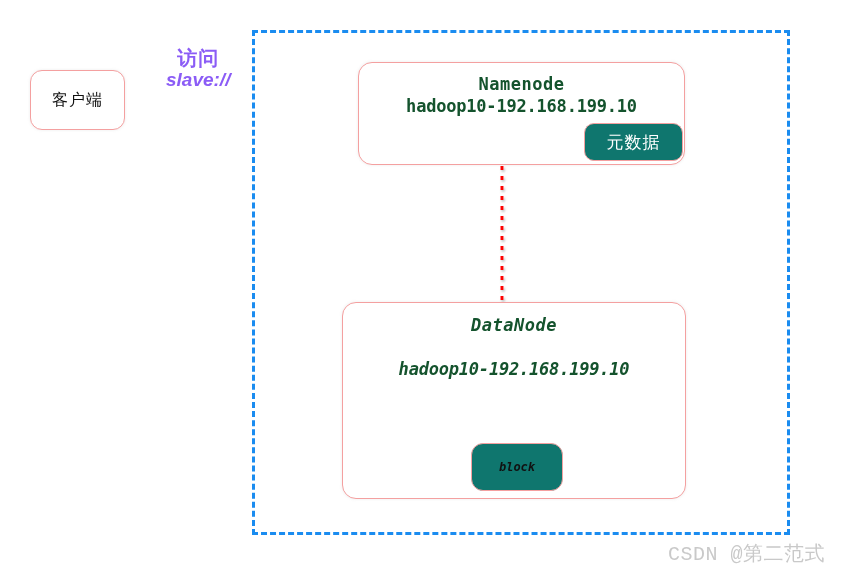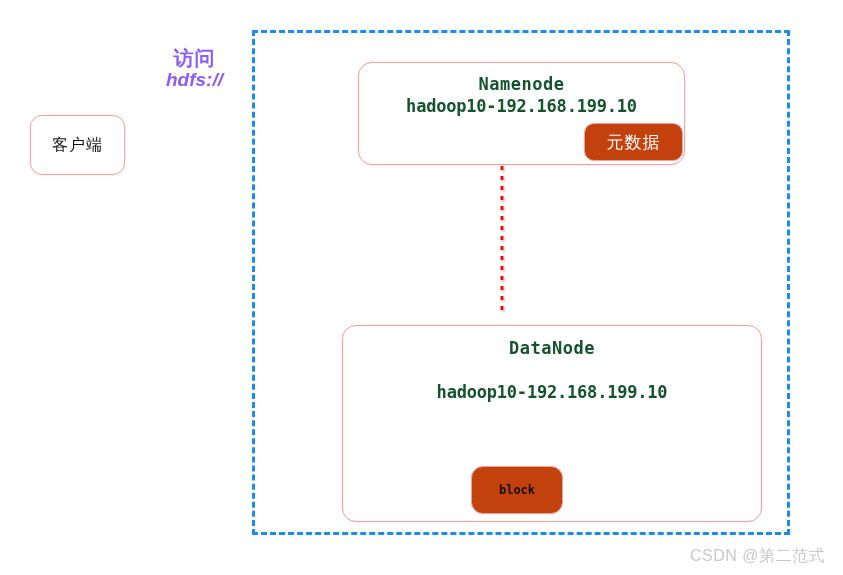--- a/index.html
+++ b/index.html
@@ -43,40 +43,40 @@
 
   .client-box {
     left: 30px;
     top: 70px;
     width: 95px;
     height: 60px;
     border-radius: 12px;
     display: flex;
     align-items: center;
     justify-content: center;
-    margin-top: 45px;
   }
   .client-label {
     font-family: "Liberation Serif", serif;
     font-size: 16px;
     color: #111111;
     letter-spacing: 1px;
   }
 
   .namenode-box {
     left: 358px;
     top: 62px;
     width: 327px;
     height: 103px;
   }
   .datanode-box {
     left: 342px;
-    top: 325px;
-    width: 420px;
+    top: 302px;
+    width: 344px;
     height: 197px;
+    font-style: italic;
   }
 
   .node-title {
     position: absolute;
     left: 0;
     right: 0;
     text-align: center;
     font-family: "DejaVu Sans Mono", "Liberation Mono", monospace;
     font-weight: bold;
     color: #14532d;
@@ -86,21 +86,21 @@
   .nn-host  { top: 33px; font-size: 17px; letter-spacing: -0.2px; }
 
   .dn-title { top: 12px; font-size: 17px; letter-spacing: 0.5px; }
   .dn-slave { top: 34px; font-size: 17px; color: #ff0000; }
   .dn-host  { top: 56px; font-size: 17px; letter-spacing: -0.2px; }
 
   
   .badge {
     position: absolute;
     box-sizing: border-box;
-    background: #c2410c;
+    background: #0f766e;
     border: 1.2px solid #f4a0a0;
     border-radius: 10px;
     display: flex;
     align-items: center;
     justify-content: center;
     color: #ffffff;
   }
   .badge-meta {
     left: 225px;
     top: 60px;
@@ -166,22 +166,22 @@
     width: 843px;
     height: 575px;
     pointer-events: none;
   }
 
   
   .watermark {
     position: absolute;
     right: 18px;
     bottom: 8px;
-    font-family: Liberation Sans, sans-serif;
-    font-size: 16px;
+    font-family: Liberation Mono, monospace;
+    font-size: 20px;
     color: #c9c9c9;
     letter-spacing: 0.5px;
     white-space: nowrap;
     text-align: center;
   }
 </style>
 </head>
 <body>
 
 <div id="canvas">
@@ -207,21 +207,21 @@
       <path d="M502,136 L510,156 L502,150 L494,156 Z" fill="#ff0000"></path>
     </g>
   </svg>
 
   <div class="node-box client-box">
     <span class="client-label">客户端</span>
   </div>
 
   <div class="access-label">
     <div class="access-cn">访问</div>
-    <div class="access-url">hdfs://</div>
+    <div class="access-url">slave://</div>
   </div>
 
   <div class="node-box namenode-box">
     <div class="node-title nn-title">Namenode</div>
     <div class="node-title nn-host">hadoop10-192.168.199.10</div>
     <div class="badge badge-meta">
       <span>元数据</span>
     </div>
   </div>
 

